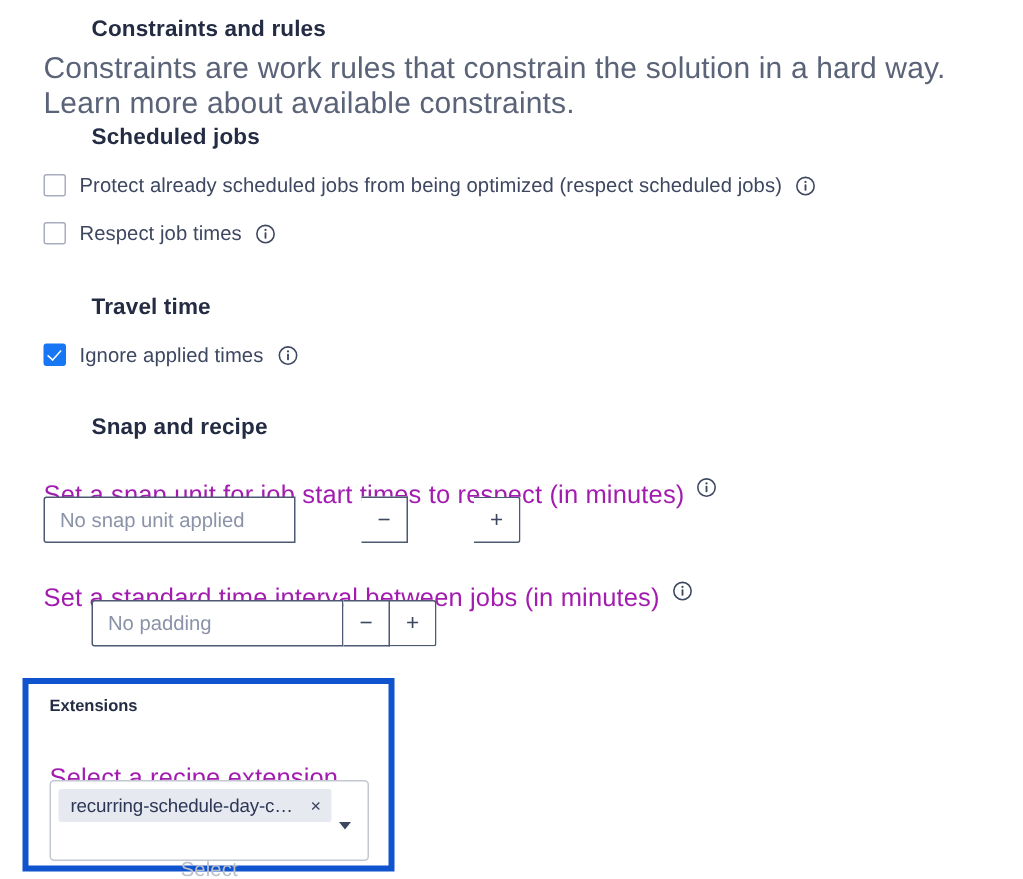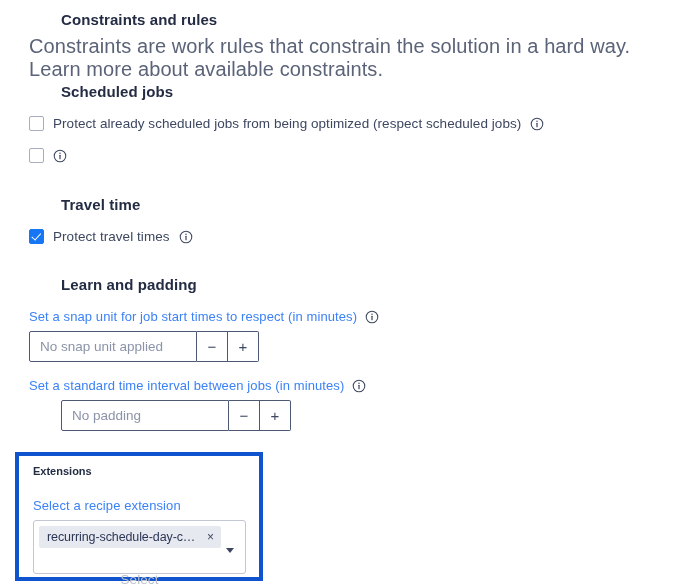--- a/index.html
+++ b/index.html
@@ -30,23 +30,24 @@
     color: #242c44;
     letter-spacing: 0.1px;
     margin-left: 32px;
   }
   .section-desc {
     font-size: 20px;
     color: #5b6378;
     letter-spacing: 0.1px;
   }
   .field-label {
-    font-size: 13px;
-    color: #3b82f6;
+    font-size: 17px;
+    color: #a21caf;
     letter-spacing: 0.1px;
+    margin-top: 11px;
   }
 
   .abs { position: absolute; }
 
   
   .cb-row {
     display: flex;
     align-items: center;
     gap: 9px;
   }
@@ -214,56 +215,57 @@
       <svg viewBox="0 0 16 16" width="14" height="14">
         <circle cx="8" cy="8" r="6.6" fill="none" stroke="#3d4760" stroke-width="1.2"></circle>
         <circle cx="8" cy="4.9" r="0.85" fill="#3d4760"></circle>
         <rect x="7.3" y="6.6" width="1.4" height="5" rx="0.6" fill="#3d4760"></rect>
       </svg>
     </span>
   </div>
 
   <div class="abs cb-row" style="left:29px; top:148px;">
     <span class="cbox off"></span>
+    <span class="cb-text">Respect job times</span>
     <span class="info-icon">
       <svg viewBox="0 0 16 16" width="14" height="14">
         <circle cx="8" cy="8" r="6.6" fill="none" stroke="#3d4760" stroke-width="1.2"></circle>
         <circle cx="8" cy="4.9" r="0.85" fill="#3d4760"></circle>
         <rect x="7.3" y="6.6" width="1.4" height="5" rx="0.6" fill="#3d4760"></rect>
       </svg>
     </span>
   </div>
 
   <div class="abs section-title" style="left:29px; top:196px;">Travel time</div>
 
   <div class="abs cb-row" style="left:29px; top:229px;">
     <span class="cbox on"></span>
-    <span class="cb-text">Protect travel times</span>
-    <span class="info-icon">
-      <svg viewBox="0 0 16 16" width="14" height="14">
-        <circle cx="8" cy="8" r="6.6" fill="none" stroke="#3d4760" stroke-width="1.2"></circle>
-        <circle cx="8" cy="4.9" r="0.85" fill="#3d4760"></circle>
-        <rect x="7.3" y="6.6" width="1.4" height="5" rx="0.6" fill="#3d4760"></rect>
-      </svg>
-    </span>
-  </div>
-
-  <div class="abs section-title" style="left:29px; top:276px;">Learn and padding</div>
+    <span class="cb-text">Ignore applied times</span>
+    <span class="info-icon">
+      <svg viewBox="0 0 16 16" width="14" height="14">
+        <circle cx="8" cy="8" r="6.6" fill="none" stroke="#3d4760" stroke-width="1.2"></circle>
+        <circle cx="8" cy="4.9" r="0.85" fill="#3d4760"></circle>
+        <rect x="7.3" y="6.6" width="1.4" height="5" rx="0.6" fill="#3d4760"></rect>
+      </svg>
+    </span>
+  </div>
+
+  <div class="abs section-title" style="left:29px; top:276px;">Snap and recipe</div>
 
   <div class="abs" style="left:29px; top:309px; display:flex; align-items:center; gap:8px;">
     <span class="field-label">Set a snap unit for job start times to respect (in minutes)</span>
     <span class="info-icon">
       <svg viewBox="0 0 16 16" width="14" height="14">
         <circle cx="8" cy="8" r="6.6" fill="none" stroke="#3d4760" stroke-width="1.2"></circle>
         <circle cx="8" cy="4.9" r="0.85" fill="#3d4760"></circle>
         <rect x="7.3" y="6.6" width="1.4" height="5" rx="0.6" fill="#3d4760"></rect>
       </svg>
     </span>
   </div>
-  <div class="abs num-group" style="left:29px; top:331px;">
+  <div class="abs num-group" style="left:29px; top:331px;gap:44px;">
     <input class="num-input" type="text" placeholder="No snap unit applied" style="">
     <button class="step-btn">−</button>
     <button class="step-btn last">+</button>
   </div>
 
   <div class="abs" style="left:29px; top:378px; display:flex; align-items:center; gap:8px;">
     <span class="field-label">Set a standard time interval between jobs (in minutes)</span>
     <span class="info-icon">
       <svg viewBox="0 0 16 16" width="14" height="14">
         <circle cx="8" cy="8" r="6.6" fill="none" stroke="#3d4760" stroke-width="1.2"></circle>

